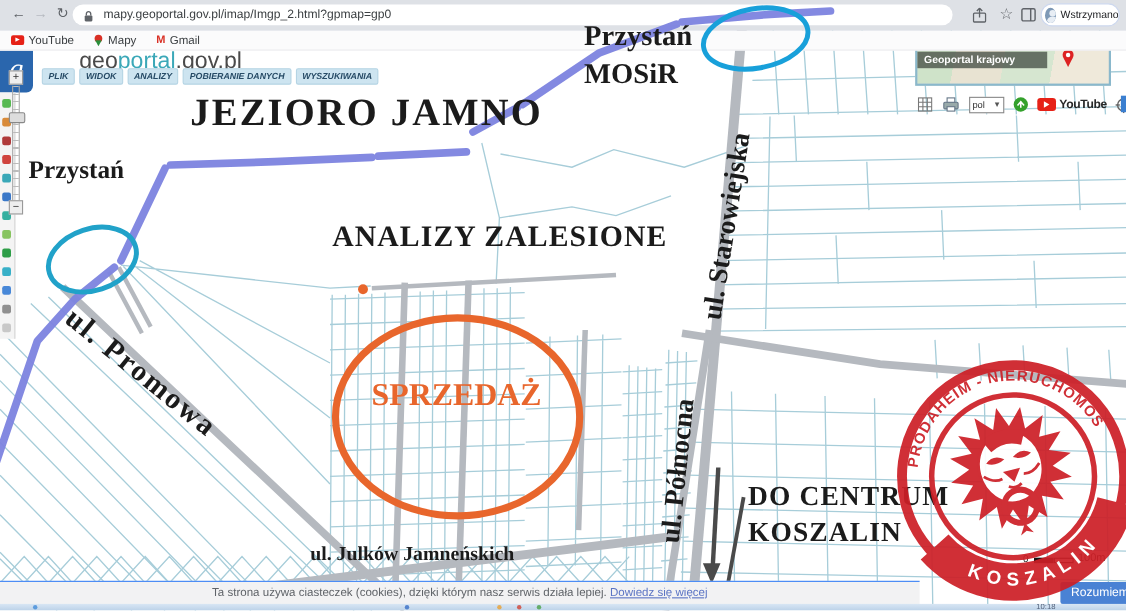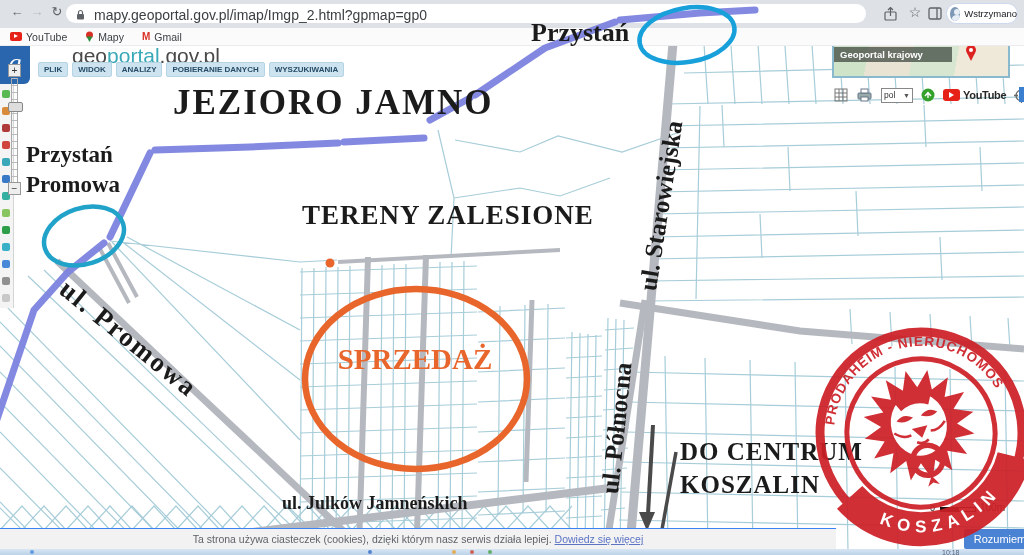--- a/index.html
+++ b/index.html
@@ -2,39 +2,39 @@
 <html style="--stamp-red: #cd2027; --annotation-orange: #e8662c; --shoreline-purple: #7c83df; --ellipse-blue: #18a0da; --ellipse-teal: #21a2c9; --parcel-teal: #a7cdd9; --road-gray: #b5b9bf; --accept-blue: #4a82d4; --youtube-red: #e62117; --label-black: #1b1b1b;"><head>
 <meta charset="utf-8">
 <style>
   html,body{margin:0;padding:0;width:1024px;height:555px;overflow:hidden;position:relative;
     background:#fff;font-family:"Liberation Sans",sans-serif;}
   .abs{position:absolute;}
   
   #urlbar{left:0;top:0;width:1024px;height:28px;background:#dee1e6;z-index:3;}
   .navico{top:4px;font-size:13px;color:#5f6368;width:18px;text-align:center;cursor:pointer;}
   #omnibox{left:66px;top:4px;width:800px;height:19px;background:#fff;border-radius:10px;z-index:3;}
-  #urltext{left:94px;top:7px;font-size:14px;color:#3c4043;z-index:4;}
+  #urltext{left:94px;top:7px;font-size:11px;color:#3c4043;z-index:4;}
   #profilepill{left:946px;top:3px;width:72px;height:21px;border:1px solid #cdd8ee;background:#fff;
     border-radius:11px;z-index:3;display:flex;align-items:center;gap:4px;padding-left:3px;box-sizing:border-box;justify-content:space-between;}
   #profilepill .av{width:14px;height:14px;border-radius:50%;background:#7e99b6;position:relative;overflow:hidden;}
   #profilepill .av:before{content:"";position:absolute;left:4px;top:2px;width:6px;height:6px;border-radius:50%;background:#e8eef5;}
   #profilepill .av:after{content:"";position:absolute;left:2px;top:8px;width:10px;height:7px;border-radius:50%;background:#e8eef5;}
   #profilepill span{font-size:9.5px;color:#202124;}
   #bookmarks{left:0;top:28px;width:1024px;height:18px;background:#fbfbfc;border-bottom:1px solid #ececee;z-index:3;display:flex;align-items:center;gap:18px;padding-left:10px;box-sizing:border-box;}
   .bm{display:flex;align-items:center;gap:4px;font-size:10.5px;color:#3c4043;cursor:pointer;}
   .bm .ytico{width:12px;height:9px;background:#e62117;border-radius:2px;position:relative;}
   .bm .ytico:before{content:"";position:absolute;left:4px;top:2px;border-left:4px solid #fff;border-top:2.5px solid transparent;border-bottom:2.5px solid transparent;}
   .bm .gico{color:#d93025;font-weight:bold;font-size:10px;}
   
   .geo{z-index:2;}
   #glogo{left:0;top:46px;width:30px;height:38px;background:#2a66ad;border-radius:0 0 6px 0;color:#fff;
     font-family:"Liberation Serif",serif;font-style:italic;font-size:26px;line-height:34px;text-align:center;}
   #geotitle{left:72px;top:44px;font-family:Liberation Sans, sans-serif;font-size:21px;color:#4a4a4a;}
   #geotitle .hl{color:#3ba8b8;}
-  #geomenu{left:38px;top:62px;display:flex;gap:4px;}
+  #geomenu{left:38px;top:62px;display:flex;gap:4px;font-style:italic;}
   #geomenu .mi{background:#cde4f0;border:1px solid #b5d4e4;border-radius:2px;font-size:8px;font-weight:bold;
     color:#274b66;padding:2px 5px;cursor:pointer;white-space:nowrap;}
   #iconstrip{left:0;top:84px;width:13px;height:224px;background:#f4f4f4;border-right:1px solid #d5d5d5;}
   #iconstrip i{position:absolute;left:2px;width:8px;height:8px;border-radius:2px;display:block;}
   #zslider{left:8px;top:64px;width:15px;}
   .zbox{position:absolute;left:0;width:13px;height:13px;background:#eee;border:1px solid #999;font-size:10px;
     line-height:11px;text-align:center;color:#333;box-sizing:border-box;cursor:pointer;}
   #ztrack{position:absolute;left:3px;top:14px;width:7px;height:116px;
     background:repeating-linear-gradient(#bbb 0 1px,transparent 1px 7px);border-left:1px solid #aaa;border-right:1px solid #aaa;box-sizing:border-box;}
   #zhandle{position:absolute;left:0;top:38px;width:13px;height:8px;background:#ddd;border:1px solid #888;border-radius:2px;cursor:pointer;}
@@ -242,26 +242,26 @@
   <g>
     <line x1="653" y1="425" x2="648" y2="514" stroke="#4a4a4a" stroke-width="4"></line>
     <polygon points="647,531 639,512 655,512" fill="#4a4a4a"></polygon>
     <line x1="676" y1="452" x2="661" y2="535" stroke="#4a4a4a" stroke-width="3.5"></line>
   </g>
 </svg>
 
 <div class="ml" style="left:173px;top:80px;font-size:35px;letter-spacing:2px">JEZIORO JAMNO</div>
 <div class="ml" style="left:531px;top:16px;font-size:26px">
   <div>Przystań</div>
+  <div>MOSiR</div>
 </div>
 <div class="ml" style="left:26px;top:140px;font-size:23px">
   <div>Przystań</div>
-  <div>Promowa</div>
-</div>
-<div class="ml" style="left:302px;top:198px;font-size:27px;letter-spacing:1px">TERENY ZALESIONE</div>
+</div>
+<div class="ml" style="left:302px;top:198px;font-size:27px;letter-spacing:1px">ANALIZY ZALESIONE</div>
 <div class="ml" id="lbl-plots" style="left:315px;top:338px;width:200px;font-size:29px;line-height:42px">
   <div>SPRZEDAŻ</div>
 </div>
 <div class="ml rot" style="left:74px;top:272px;font-size:27px;letter-spacing:2px;transform:rotate(39deg)">ul. Promowa</div>
 <div class="ml rot" style="left:594px;top:492px;font-size:25px;transform:rotate(-84deg)">ul. Północna</div>
 <div class="ml rot" style="left:632px;top:288px;font-size:25px;transform:rotate(-81deg)">ul. Starowiejska</div>
 <div class="ml" style="left:282px;top:492px;font-size:18px">ul. Julków Jamneńskich</div>
 <div class="ml" style="left:680px;top:436px;font-size:25px;letter-spacing:1px">
   <div>DO CENTRUM</div>
   <div>KOSZALIN</div>

